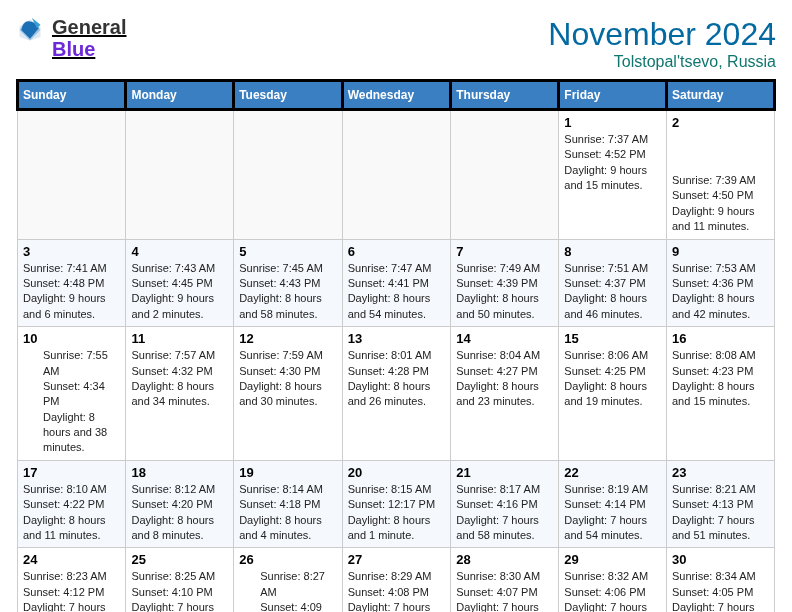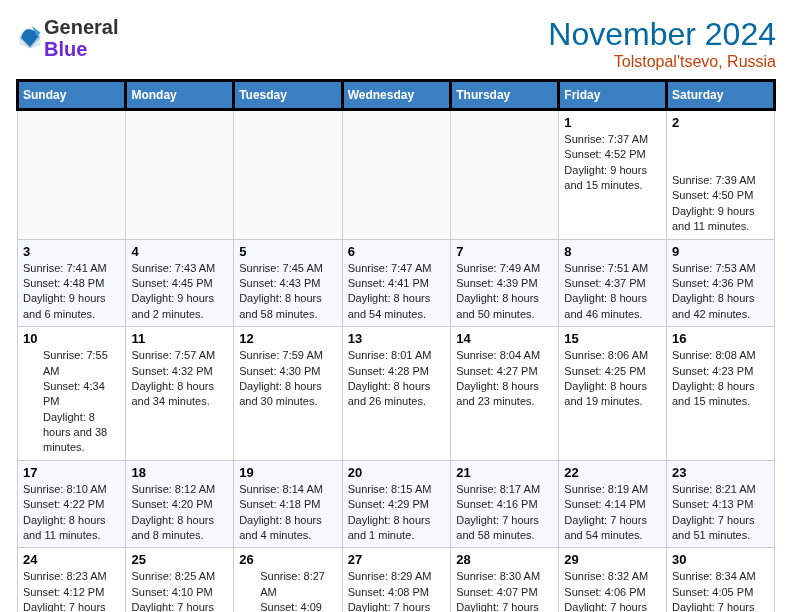--- a/index.html
+++ b/index.html
@@ -11,22 +11,23 @@
       padding: 16px;
     }
     .header {
       display: flex;
       align-items: flex-start;
       justify-content: space-between;
       margin-bottom: 8px;
     }
     .logo {
       display: flex;
-      align-items: center;
-      gap: 0;
+      align-items: flex-start;
+      gap: 8px;
+      text-decoration: underline;
     }
     .logo-text {
       font-size: 20px;
       font-weight: bold;
       line-height: 1.1;
     }
     .logo-text .general { color: #333; }
     .logo-text .blue { color: #6d28d9; }
     .logo-icon {
       width: 28px;
@@ -35,21 +36,21 @@
     .title-block {
       text-align: right;
     }
     .month-title {
       font-size: 32px;
       font-weight: normal;
       color: #0369a1;
     }
     .location {
       font-size: 16px;
-      color: #c2410c;
+      color: #0f766e;
     }
     .calendar {
       width: 100%;
       border-collapse: collapse;
       font-size: 11px;
     }
     .calendar thead th {
       background: #3a7fc1;
       color: #fff;
       padding: 6px 4px;
@@ -241,21 +242,21 @@
         </td>
         <td>
           <span class="day-num">19</span>
           <div class="day-detail" style="white-space: pre-line;">Sunrise: 8:14 AM
 Sunset: 4:18 PM
 Daylight: 8 hours and 4 minutes.</div>
         </td>
         <td>
           <span class="day-num">20</span>
           <div class="day-detail" style="white-space: pre-line;">Sunrise: 8:15 AM
-Sunset: 4:29 PM
+Sunset: 12:17 PM
 Daylight: 8 hours and 1 minute.</div>
         </td>
         <td>
           <span class="day-num">21</span>
           <div class="day-detail" style="white-space: pre-line;">Sunrise: 8:17 AM
 Sunset: 4:16 PM
 Daylight: 7 hours and 58 minutes.</div>
         </td>
         <td>
           <span class="day-num">22</span>

